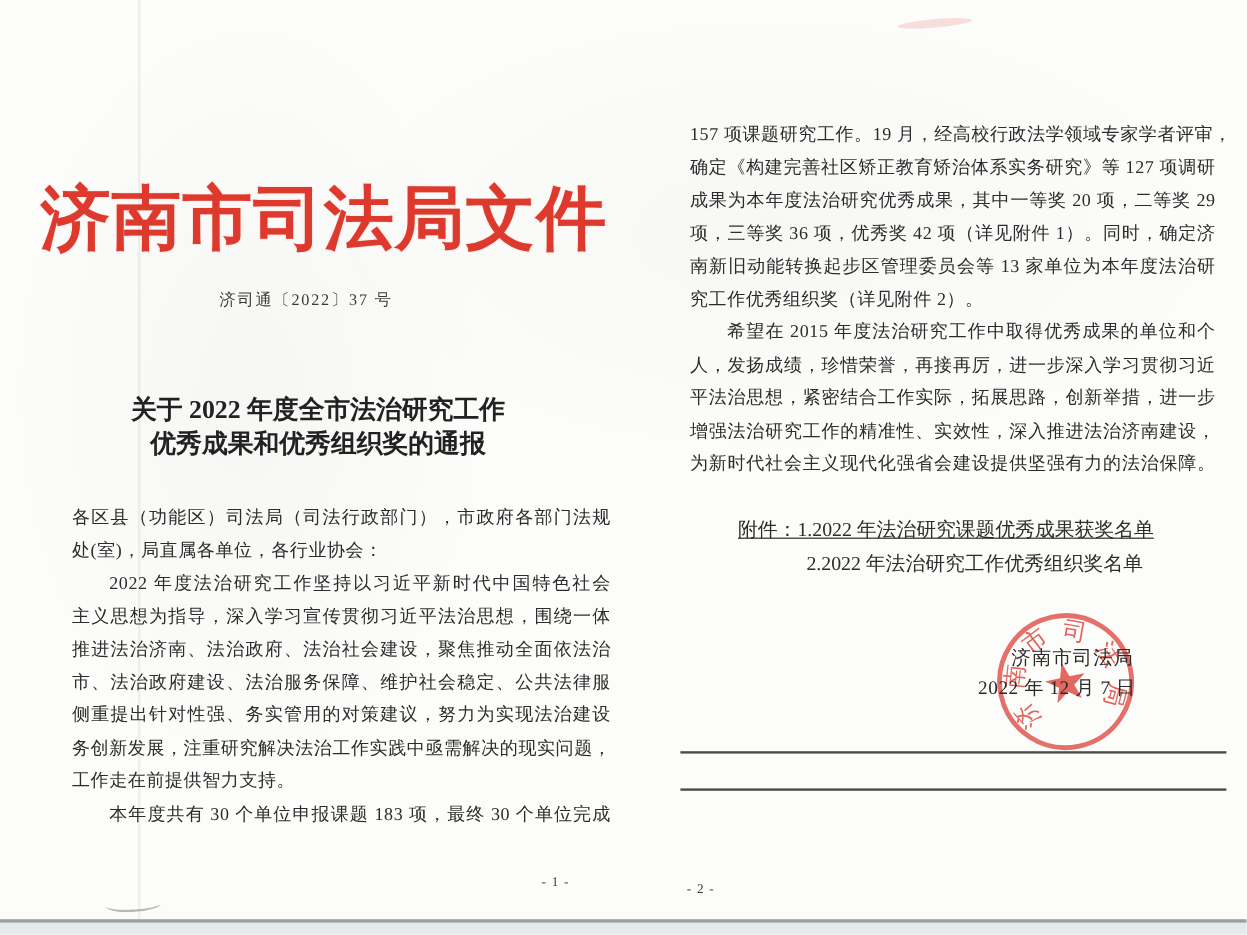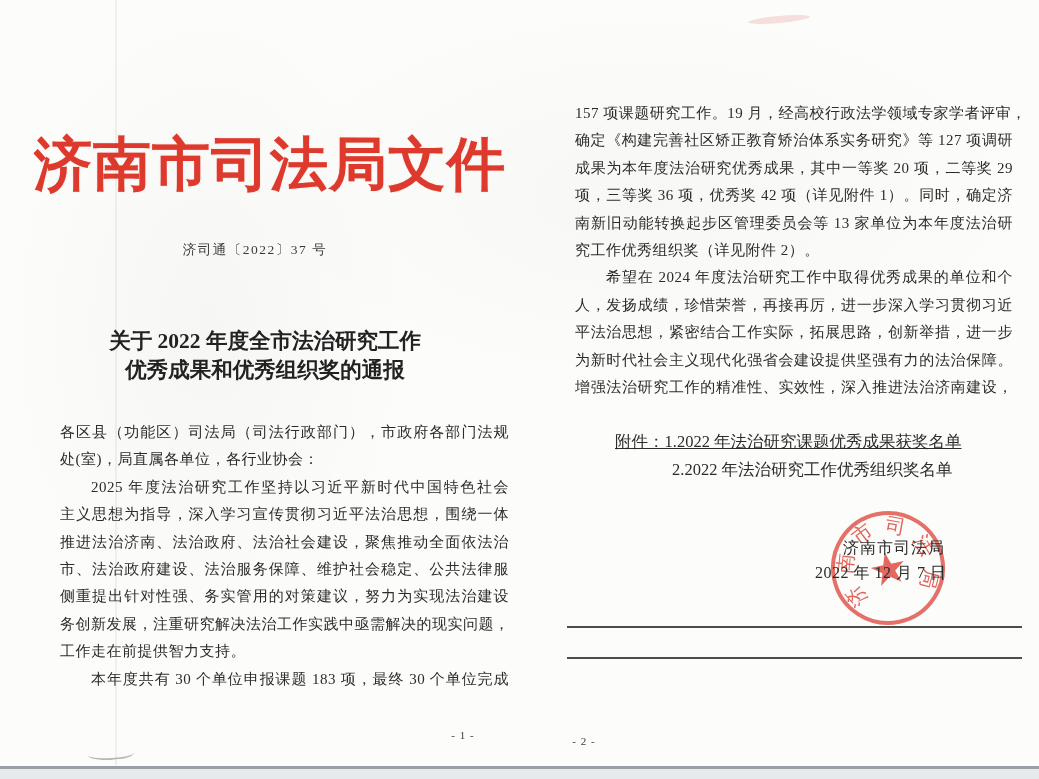--- a/index.html
+++ b/index.html
@@ -10,21 +10,21 @@
       radial-gradient(closest-side at 20% 42%, rgba(0,0,0,0.025), transparent),
       radial-gradient(closest-side at 62% 25%, rgba(0,0,0,0.02), transparent),
       #fcfcfa;
   }
   .page{position:absolute;top:0;}
   #page-left{left:30px;width:500px;height:768px;}
   #page-right{left:565px;width:460px;height:768px;}
 
   
   .agency-header{
-    position:absolute;left:0;top:126px;width:480px;text-align:center;
+    position:absolute;left:0;top:144px;width:480px;text-align:center;
     font-size:58px;font-weight:700;color:#dd392c;letter-spacing:1px;
     white-space:nowrap;text-shadow:0 0 1px rgba(221,57,44,.45);
   }
   .doc-number{
     position:absolute;left:0;top:241px;width:450px;text-align:center;
     font-size:13.5px;letter-spacing:1.5px;color:#3a3a3a;
   }
   .doc-title{
     position:absolute;left:0;top:327px;width:470px;text-align:center;
     font-size:21.5px;font-weight:700;line-height:28.5px;color:#222;white-space:nowrap;
@@ -77,44 +77,44 @@
   <div class="page" id="page-left">
     <div class="agency-header">济南市司法局文件</div>
     <div class="doc-number">济司通〔2022〕37 号</div>
     <div class="doc-title">
       <div>关于 2022 年度全市法治研究工作</div>
       <div>优秀成果和优秀组织奖的通报</div>
     </div>
     <div class="body-block">
       <div class="ln j">各区县（功能区）司法局（司法行政部门），市政府各部门法规</div>
       <div class="ln">处(室)，局直属各单位，各行业协会：</div>
-      <div class="ln j ind">2025 年度法治研究工作坚持以习近平新时代中国特色社会</div>
+      <div class="ln j ind">2022 年度法治研究工作坚持以习近平新时代中国特色社会</div>
       <div class="ln j">主义思想为指导，深入学习宣传贯彻习近平法治思想，围绕一体</div>
       <div class="ln j">推进法治济南、法治政府、法治社会建设，聚焦推动全面依法治</div>
       <div class="ln j">市、法治政府建设、法治服务保障、维护社会稳定、公共法律服</div>
       <div class="ln j">侧重提出针对性强、务实管用的对策建议，努力为实现法治建设</div>
       <div class="ln j">务创新发展，注重研究解决法治工作实践中亟需解决的现实问题，</div>
       <div class="ln">工作走在前提供智力支持。</div>
       <div class="ln j ind">本年度共有 30 个单位申报课题 183 项，最终 30 个单位完成</div>
     </div>
   </div>
 
   <div class="page" id="page-right">
     <div class="body-block">
       <div class="ln j">157 项课题研究工作。19 月，经高校行政法学领域专家学者评审，</div>
       <div class="ln j">确定《构建完善社区矫正教育矫治体系实务研究》等 127 项调研</div>
       <div class="ln j">成果为本年度法治研究优秀成果，其中一等奖 20 项，二等奖 29</div>
       <div class="ln j">项，三等奖 36 项，优秀奖 42 项（详见附件 1）。同时，确定济</div>
       <div class="ln j">南新旧动能转换起步区管理委员会等 13 家单位为本年度法治研</div>
       <div class="ln">究工作优秀组织奖（详见附件 2）。</div>
-      <div class="ln j ind">希望在 2024 年度法治研究工作中取得优秀成果的单位和个</div>
+      <div class="ln j ind">希望在 2015 年度法治研究工作中取得优秀成果的单位和个</div>
       <div class="ln j">人，发扬成绩，珍惜荣誉，再接再厉，进一步深入学习贯彻习近</div>
       <div class="ln j">平法治思想，紧密结合工作实际，拓展思路，创新举措，进一步</div>
+      <div class="ln j">增强法治研究工作的精准性、实效性，深入推进法治济南建设，</div>
       <div class="ln j">为新时代社会主义现代化强省会建设提供坚强有力的法治保障。</div>
-      <div class="ln j">增强法治研究工作的精准性、实效性，深入推进法治济南建设，</div>
     </div>
 
     <div class="attachments">
       <div class="a1">附件：1.2022 年法治研究课题优秀成果获奖名单</div>
       <div class="a2">2.2022 年法治研究工作优秀组织奖名单</div>
     </div>
 
     <svg class="seal" viewBox="-70 -70 140 140">
       <g transform="rotate(-12)">
         <circle r="55" fill="none" stroke="#dd4a41" stroke-width="4" opacity="0.85"></circle>

